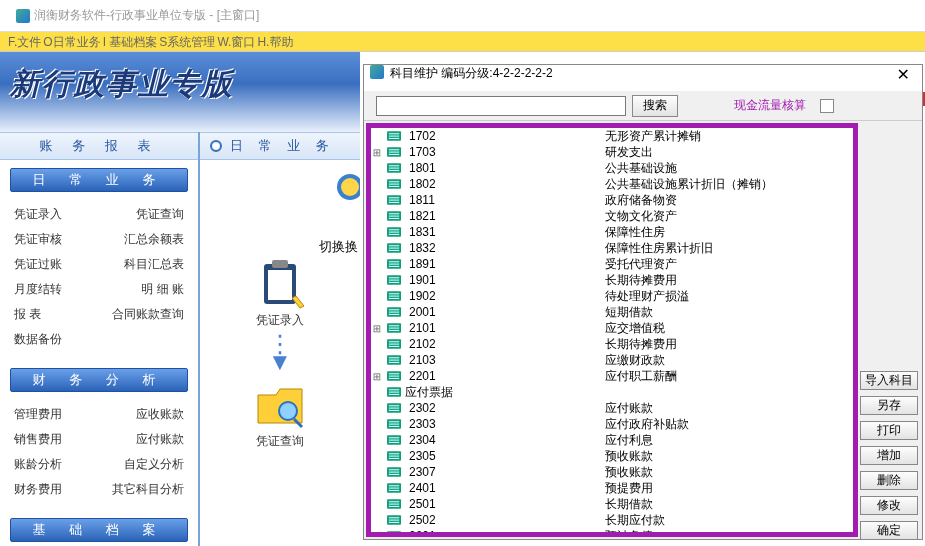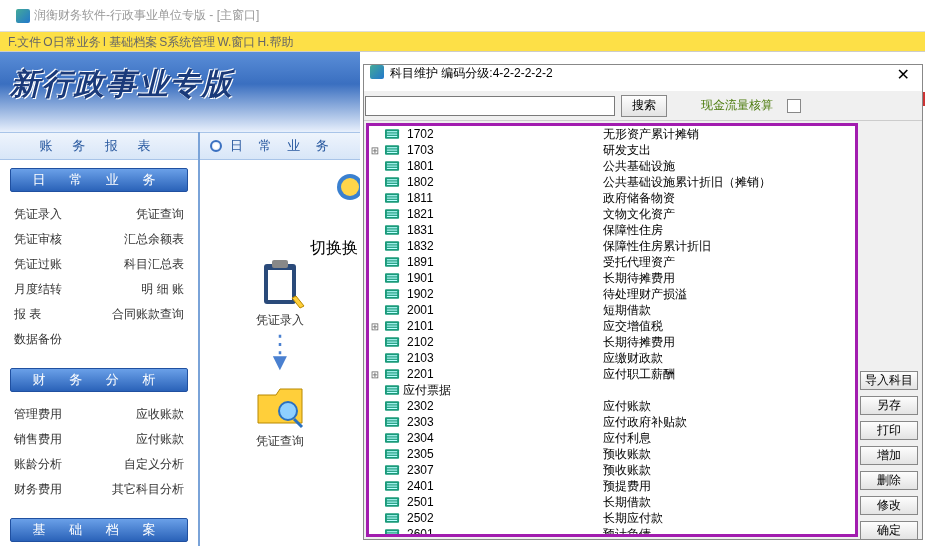--- a/index.html
+++ b/index.html
@@ -37,28 +37,28 @@
 .mid-icon-block { display:flex; flex-direction:column; align-items:center; color:#333; }
 .icon-large { width:56px; height:56px; display:flex; align-items:center; justify-content:center; }
 .arrow-down { color:#4a80d0; font-size:24px; line-height:18px; }
 .partial-icon { position:absolute; right:0; top:40px; width:30px; height:60px; overflow:hidden; }
 
 
 .dialog { position:absolute; left:363px; top:12px; width:560px; height:476px; background:#f0f0f0; border:1px solid #888; box-shadow:0 0 0 1px #eee inset; }
 .dlg-title { height:26px; background:#fff; display:flex; padding:0 6px; }
 .dlg-title .dlg-icon { width:14px; height:14px; background:linear-gradient(135deg,#4a9,#27c); border-radius:2px; margin-right:6px;}
 .dlg-title .close { margin-left:auto; font-size:16px; cursor:pointer; padding:0 6px; }
-.dlg-toolbar { height:30px; display:flex; align-items:center; gap:6px; padding:0 1px; background:#f0f0f0; border-bottom:1px solid #ccc; }
+.dlg-toolbar { height:30px; display:flex; align-items:center; gap:6px; padding:0 12px; background:#f0f0f0; border-bottom:1px solid #ccc; }
 .dlg-toolbar input.search { width:250px; height:20px; border:1px solid #7a7a7a; background:#fff; padding:0 4px; font-size:12px; }
 .dlg-toolbar button.search-btn { height:22px; width:46px; background:linear-gradient(180deg,#fdfdfd,#e3e3e3); border:1px solid #888; font-size:12px; cursor:pointer; }
-.dlg-toolbar .cash-label { margin-left:28px; color:#4d7c0f; }
+.dlg-toolbar .cash-label { margin-left:50px; color:#a21caf; }
 .dlg-toolbar .checkbox { width:14px; height:14px; border:1px solid #888; background:#fff; margin-left:8px; }
 
 .dlg-body { position:relative; height:418px; display:flex; }
-.tree-area { flex:1; background:#fff; border:3px solid #a21caf; margin:2px; overflow:hidden; position:relative; }
+.tree-area { flex:1; background:#fff; border:5px solid #a21caf; margin:2px; overflow:hidden; position:relative; }
 .tree-scroll { position:absolute; inset:0; overflow-y:auto; overflow-x:hidden; }
 .tree-row { display:flex; align-items:center; height:16px; font-size:12px; color:#000; white-space:nowrap; }
 .tree-row .expander { width:12px; text-align:center; color:#666; font-size:10px; cursor:pointer; }
 .tree-row .file-ico { width:16px; height:13px; margin:0 3px; display:inline-flex; align-items:center; justify-content:center; }
 .tree-row .file-ico svg { width:15px; height:12px; }
 .tree-row .code { width:200px; padding-left:4px; }
 .tree-row .name { }
 
 .side-buttons { width:62px; display:flex; flex-direction:column; gap:6px; padding:250px 4px 0 0; }
 .side-buttons button { height:24px; background:linear-gradient(180deg,#fdfdfd,#e3e3e3); border:1px solid #888; font-size:12px; cursor:pointer; }
@@ -150,21 +150,21 @@
       <span class="dot"></span>
       <span>日 常 业 务</span>
     </div>
     <div class="mid-icons">
       <div class="partial-icon">
         <svg viewBox="0 0 60 60">
             <circle cx="40" cy="30" r="26" fill="#3a80d0"></circle>
             <circle cx="40" cy="30" r="18" fill="#ffd54a"></circle>
           </svg>
       </div>
-      <div style="position:absolute; right:2px; top:106px; font-size:16px;">切换换</div>
+      <div style="position:absolute; right:2px; top:106px; font-size:13px;">切换换</div>
 
       <div style="height:70px"></div>
       <div class="mid-icon-block">
         <div class="icon-large">
           <svg viewBox="0 0 56 56">
               <rect x="12" y="8" width="32" height="40" rx="3" fill="#2a4a7a"></rect>
               <rect x="16" y="14" width="24" height="30" fill="#fff"></rect>
               <rect x="20" y="4" width="16" height="8" rx="2" fill="#888"></rect>
               <path d="M44 40l8 10-4 2-8-10z" fill="#ffcf3a" stroke="#b88800"></path>
             </svg>

